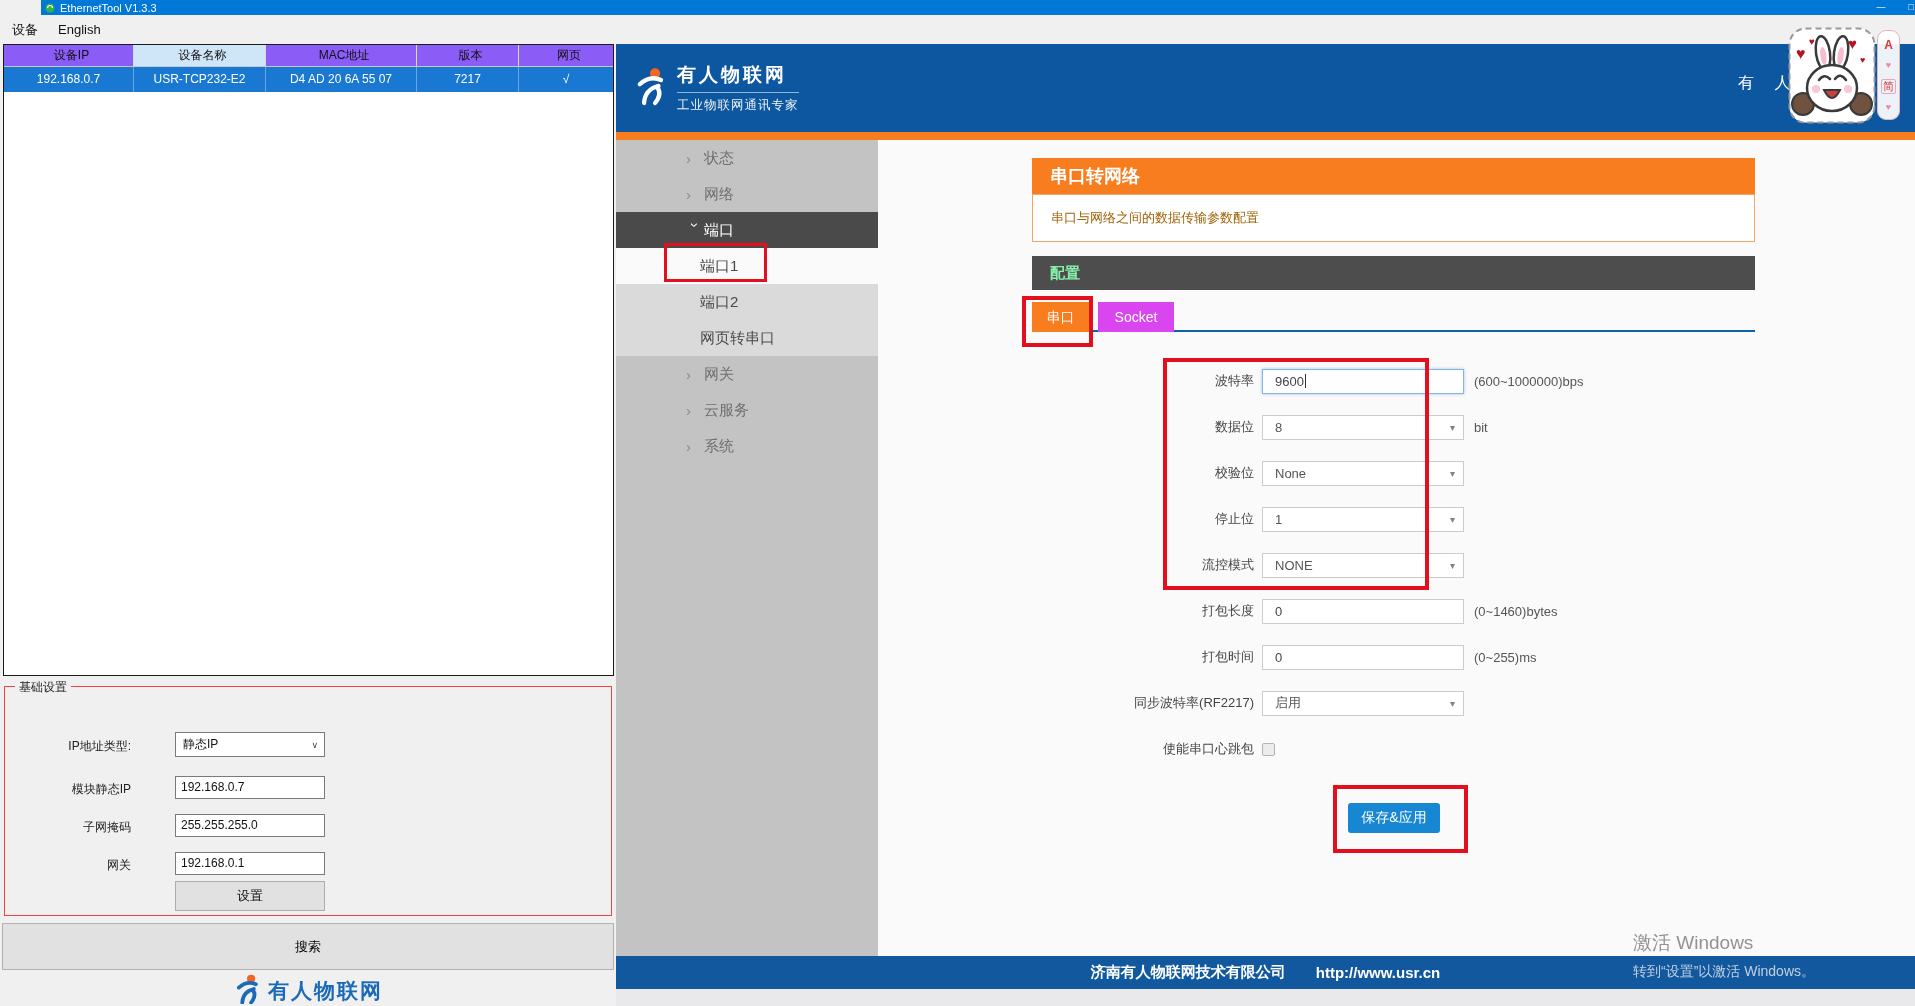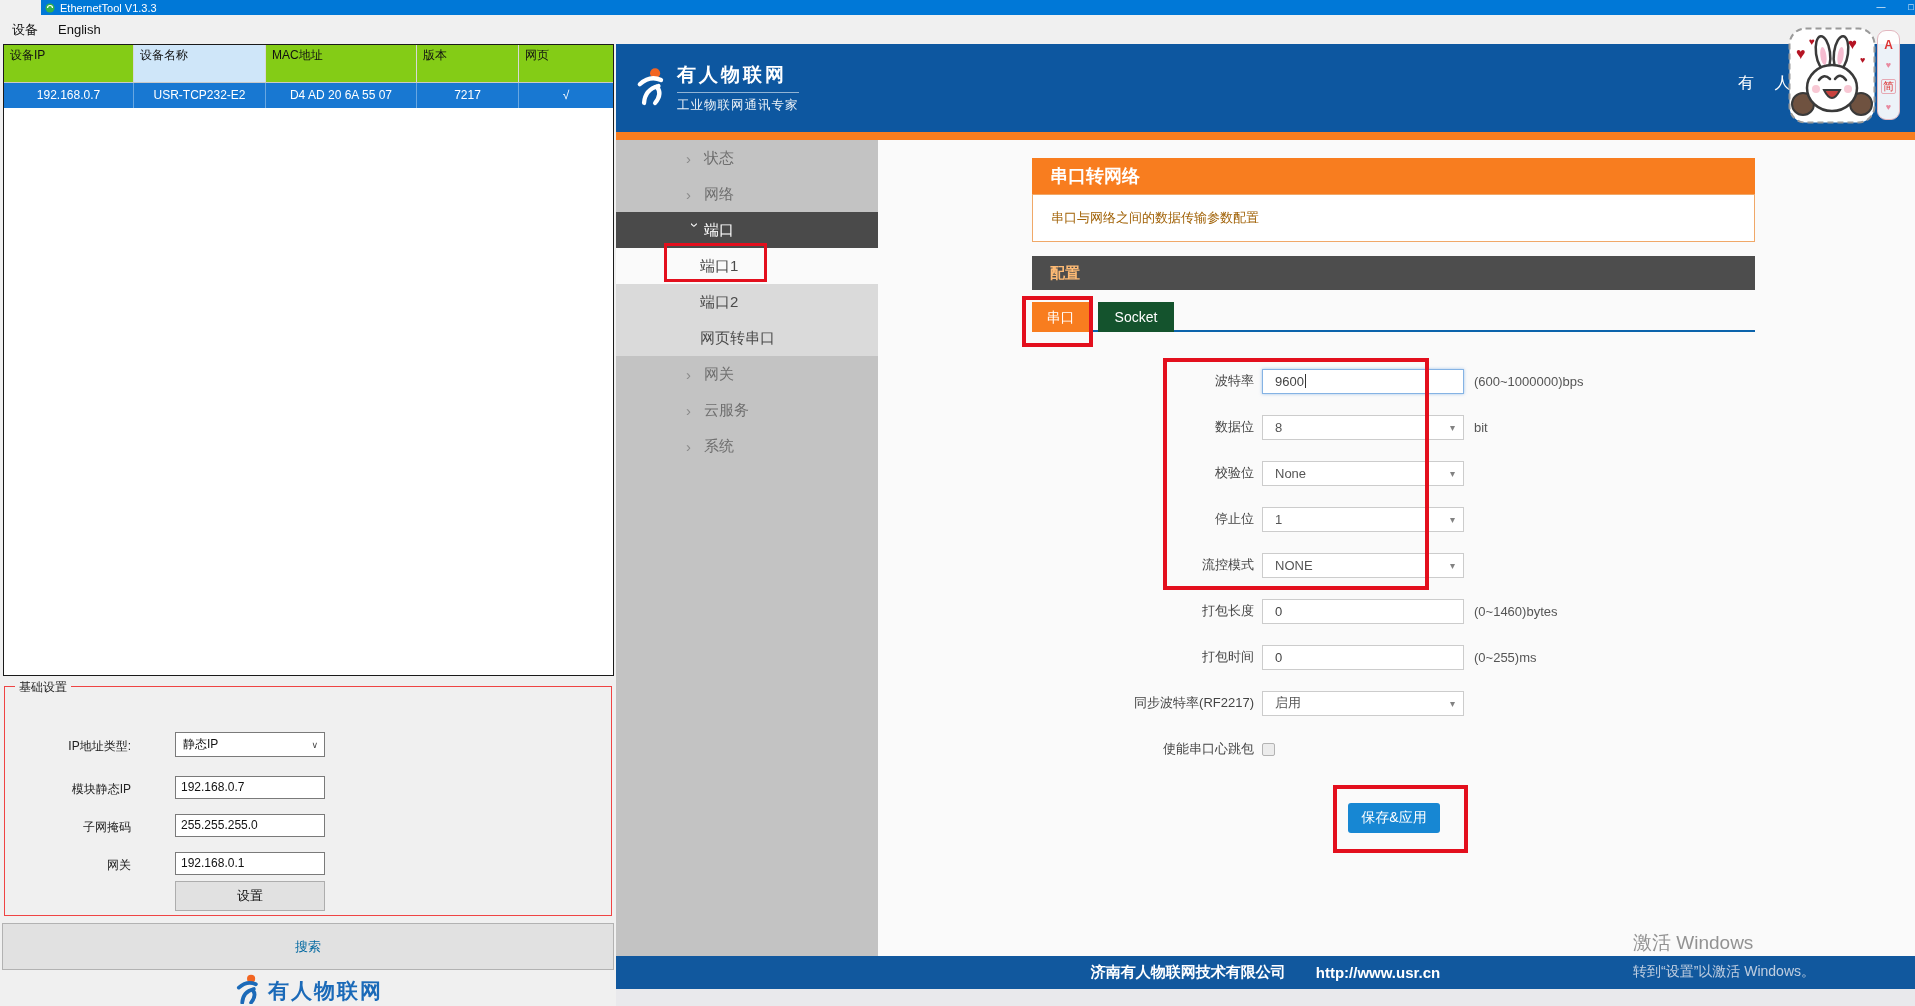--- a/index.html
+++ b/index.html
@@ -12,41 +12,41 @@
   .titlebar .app-ico { margin:0 5px 0 4px; display:flex; }
   .win-controls { margin-left:auto; display:flex; height:100%; }
   .win-controls span { width:30px; text-align:center; font-size:9px; line-height:15px; color:#fff; }
   .menubar { position:absolute; left:0; top:15px; width:1915px; height:29px; background:#f0f0f0; }
   .menubar span { position:absolute; top:0; font-size:13px; color:#111; line-height:29px; }
   .menu-device { left:12px; } .menu-english { left:58px; }
 
   
   .left-panel { position:absolute; left:0; top:44px; width:616px; height:962px; background:#f0f0f0; }
   .dev-table { position:absolute; left:3px; top:0; width:611px; height:632px; background:#fff; border:1px solid #1a1a1a; }
-  .thead { display:flex; height:38px; border-bottom:1px solid #c9c9c9; background:#84cc16; }
+  .thead { display:flex; height:22px; border-bottom:1px solid #c9c9c9; background:#8b5cf6;text-align:center; }
   .thead .hc { font-size:12px; color:#111; line-height:21px; padding-left:6px; border-right:1px solid #d8d8d8; overflow:hidden; }
   .hc:nth-child(1){ width:130px; } .hc:nth-child(2){ width:132px; background:#cfe6f9; }
   .hc:nth-child(3){ width:151px; } .hc:nth-child(4){ width:102px; } .hc:nth-child(5){ width:94px; border-right:none; }
   .trow { display:flex; height:25px; background:#1878d2; color:#fff; }
   .trow .dc { font-size:12px; line-height:25px; text-align:center; border-right:1px solid rgba(255,255,255,.35); overflow:hidden; }
   .dc:nth-child(1){ width:130px; } .dc:nth-child(2){ width:132px; } .dc:nth-child(3){ width:151px; }
   .dc:nth-child(4){ width:102px; } .dc:nth-child(5){ width:94px; border-right:none; }
 
   .groupbox { position:absolute; left:4px; top:642px; width:608px; height:230px; border:1px solid #ef4444; }
   .gb-label { position:absolute; left:10px; top:-8px; background:#f0f0f0; padding:0 4px; font-size:12px; color:#222; }
   .gb-row { position:absolute; left:0; width:100%; }
   .gb-lab { position:absolute; left:0; width:126px; text-align:right; font-size:12px; color:#222; }
   .gb-ctl { position:absolute; left:170px; width:150px; background:#fff; border:1px solid #7a7a7a; font-size:12px; color:#111; }
   .gb-select { height:25px; display:flex; align-items:center; padding-left:7px; }
   .gb-select .sel-ar { margin-left:auto; padding-right:6px; font-size:9px; color:#444; }
   .gb-input { height:23px; line-height:21px; padding-left:5px; }
   .btn-set { position:absolute; left:170px; top:194px; width:150px; height:30px; background:#e1e1e1; border:1px solid #adadad;
              font-size:13px; color:#111; text-align:center; line-height:28px; }
   .btn-search { position:absolute; left:2px; top:879px; width:612px; height:47px; background:#e1e1e1; border:1px solid #b2b2b2;
-                font-size:13px; color:#0369a1; text-align:center; line-height:45px; }
+                font-size:13px; color:#000000; text-align:center; line-height:45px; }
   .left-logo { position:absolute; left:0; top:931px; width:616px; height:31px; display:flex; justify-content:center; align-items:center; gap:7px; }
   .left-logo .txt { font-size:21px; font-weight:bold; color:#1b6ab8; letter-spacing:2px; }
 
   
   .web-panel { position:absolute; left:616px; top:44px; width:1299px; height:962px; background:#fafafa; }
   .web-header { position:absolute; left:0; top:0; width:100%; height:88px; background:#0d57a0; display:flex; align-items:center; }
   .brand { display:flex; align-items:center; margin-left:17px; }
   .brand-text { margin-left:10px; color:#fff; }
   .brand-name { font-size:19px; font-weight:bold; letter-spacing:3px; }
   .brand-slogan { font-size:12.5px; color:rgba(255,255,255,.92); border-top:1px solid rgba(255,255,255,.55); margin-top:4px; padding-top:4px; letter-spacing:1px; }
@@ -59,26 +59,26 @@
   .sb-item .chev { width:18px; margin-left:70px; font-size:15px; color:#8a8a8a; }
   .sb-item.active-parent { background:#4a4a4a; color:#fff; }
   .sb-item.active-parent .chev { color:#fff; display:inline-block; transform:rotate(90deg) translateX(1px); }
   .sb-sub { height:36px; line-height:36px; padding-left:84px; font-size:15px; color:#4a4a4a; background:#dadada; }
   .sb-sub.selected { background:#fafafa; }
 
   .content { position:absolute; left:262px; top:0; width:1037px; height:816px; background:#fafafa; }
   .blk { position:absolute; left:154px; width:723px; }
   .page-title { top:18px; height:36px; background:#f87d1f; color:#fff; font-size:18px; font-weight:bold; line-height:36px; padding-left:18px; }
   .page-desc { top:54px; height:48px; background:#fff; border:1px solid #f0a868; font-size:13px; color:#a16207; line-height:46px; padding-left:18px; }
-  .section-bar { top:116px; height:34px; background:#4d4d4d; color:#fdba74; font-size:15px; font-weight:bold; line-height:34px; padding-left:18px; }
+  .section-bar { top:116px; height:34px; background:#4d4d4d; color:#86efac; font-size:15px; font-weight:bold; line-height:34px; padding-left:18px; }
   .tabs { top:162px; height:30px; }
   .tab-underline { position:absolute; left:0; right:0; bottom:0; height:2px; background:#0b63ab; }
   .tab { position:absolute; top:0; height:30px; color:#fff; font-size:14px; text-align:center; line-height:30px; }
   .tab-serial { left:0; width:57px; background:#f87d1f; z-index:2; }
-  .tab-socket { left:66px; width:76px; background:#14532d; }
+  .tab-socket { left:66px; width:76px; background:#d946ef; }
 
   .form { top:218px; }
   .frow { height:46px; display:flex; align-items:center; }
   .flabel { width:222px; text-align:right; font-size:13px; color:#444; }
   .fctl { margin-left:8px; width:202px; height:25px; background:#fff; display:flex; align-items:center; font-size:13px; color:#444; }
   .finput { border:1px solid #ccc; padding-left:12px; }
   .finput.focused { border:1px solid #85b3e4; box-shadow:0 0 3px rgba(90,150,220,.55); }
   .caret { display:inline-block; width:1px; height:14px; background:#333; margin-left:1px; }
   .fselect { border:1px solid #ccc; padding-left:12px; color:#555; }
   .fselect .sarrow { margin-left:auto; padding-right:8px; font-size:10px; color:#828282; }

